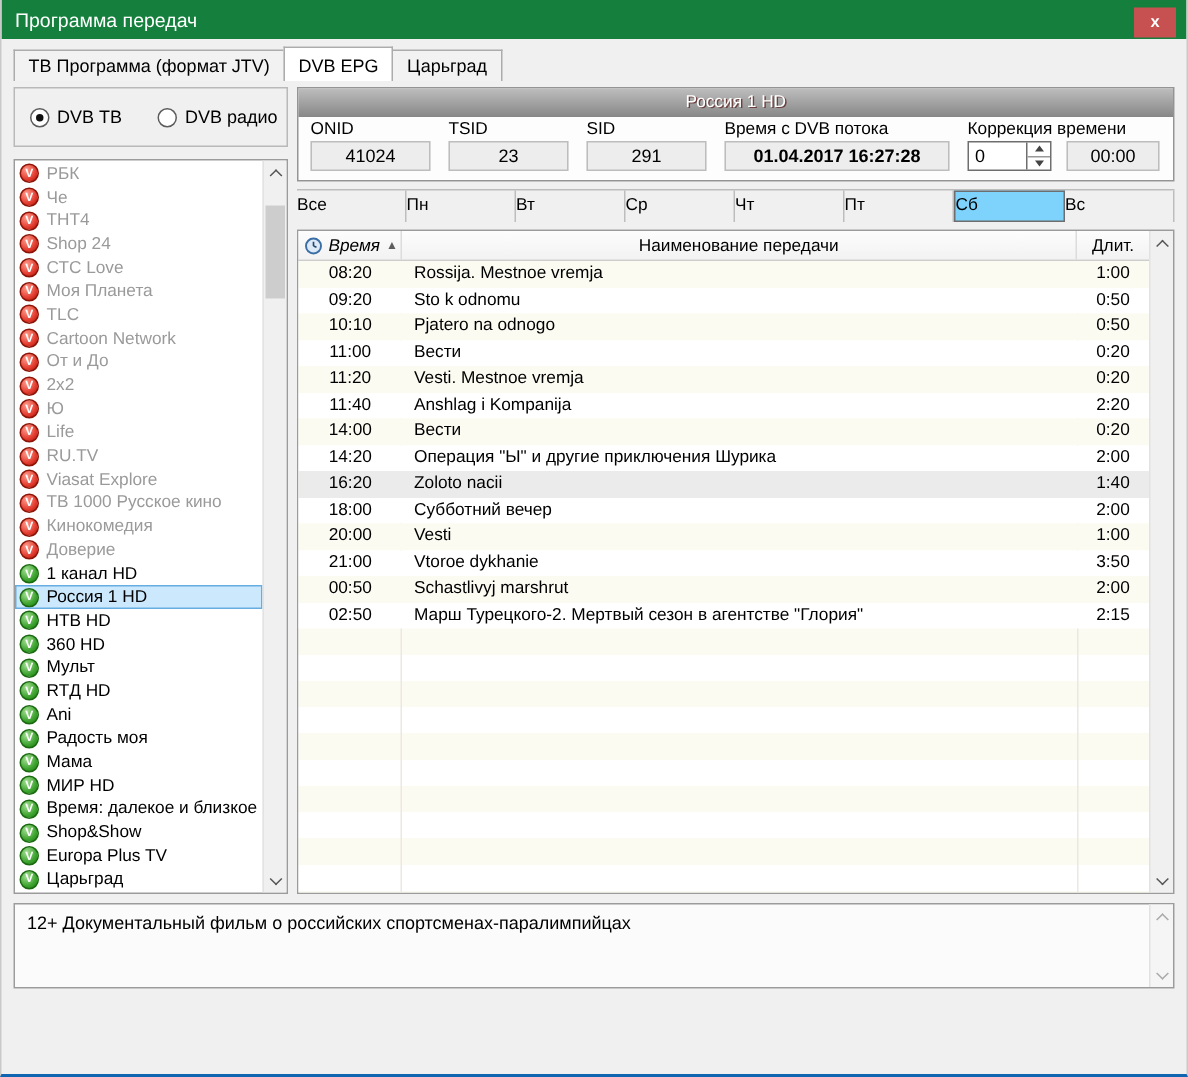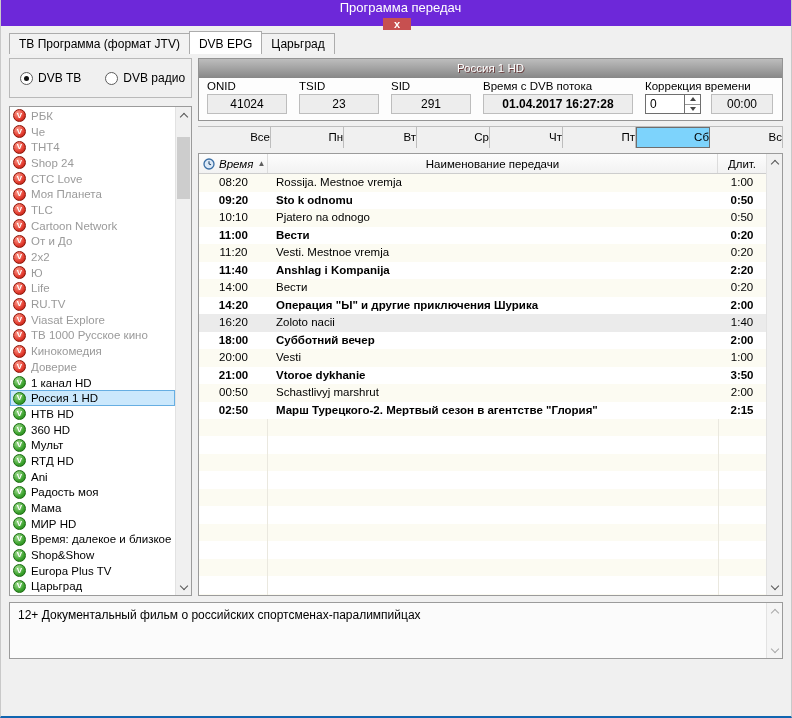--- a/index.html
+++ b/index.html
@@ -4,22 +4,22 @@
 <style>
   * { box-sizing: border-box; margin: 0; padding: 0; }
   html,body { width:792px; height:718px; }
   body { font-family:"Liberation Sans","DejaVu Sans",sans-serif; background:#e8e8e8; }
 
   .window { width:792px; height:718px; background:#f0f0f0;
     border-left:1px solid #c9c9c9; border-right:1px solid #c9c9c9;
     border-bottom:2px solid #1065b0; overflow:hidden; }
 
   
-  .titlebar { height:26px; background:#6d28d9; color:#fff; display:flex;
-    align-items:center; padding-left:9px; font-size:13px;flex-direction:column; }
+  .titlebar { height:26px; background:#15803d; color:#fff; display:flex;
+    align-items:center; padding-left:9px; font-size:13px; }
   .titlebar .title { flex:1; }
   .close-btn { width:28px; height:20px; background:#c75050; color:#fff;
     font-size:11px; font-weight:bold; display:flex; align-items:center;
     justify-content:center; margin:3px 7px 0 0; cursor:default; }
 
   
   .main { height:690px; padding:5px 8px 6px; display:flex; flex-direction:column;border-radius:17px; }
 
   .tabstrip { height:23px; display:flex; align-items:flex-end; margin-bottom:4px; }
   .tab { font-size:12px; padding:3px 9px 4px; border:1px solid #acacac; border-bottom:none;
@@ -84,42 +84,42 @@
   .spin-btns { width:16px; border-left:1px solid #6e6e6e; display:flex; flex-direction:column; }
   .spin-btns div { flex:1; display:flex; align-items:center; justify-content:center; }
   .spin-btns .up { border-bottom:1px solid #9a9a9a; }
   .tri-up { width:0; height:0; border-left:3px solid transparent; border-right:3px solid transparent;
     border-bottom:4px solid #444; }
   .tri-down { width:0; height:0; border-left:3px solid transparent; border-right:3px solid transparent;
     border-top:4px solid #444; }
   .w-corr { width:62px; }
 
   .day-tabs { height:22px; display:flex; border-top:1px solid #bdbdbd; margin-bottom:5px; }
-  .day-tab { flex:1; font-size:11.5px; text-align:right; line-height:21px;
+  .day-tab { flex:1; font-size:11.5px; text-align:left; line-height:21px;
     border-right:1px solid #bdbdbd; }
   .day-tab.selected { border:1px solid #6e6e6e; background:#7dd3fc; line-height:19px; }
 
   
   .epg { flex:1; border:1px solid #9b9b9b; background:#fff; display:flex; min-height:0; }
   .epg-main { flex:1; display:flex; flex-direction:column; min-width:0; }
   .epg-header { height:20px; display:flex; background:linear-gradient(#fdfdfd,#f2f2f2);
     border-bottom:1px solid #cdcdcd; font-size:11.5px; flex:none; }
   .eh-cell { display:flex; align-items:center; border-right:1px solid #dcdcdc; }
   .eh-time { width:69px; padding:0 4px; gap:4px;font-style:italic; }
   .eh-name { flex:1; justify-content:center; }
   .eh-dur  { width:48px; justify-content:center; border-right:none; }
   .sort-arrow { font-size:8px; color:#5e5e5e; margin-left:auto; }
   .clock-svg { width:12px; height:12px; flex:none; }
 
   .epg-body { flex:1; position:relative; overflow:hidden;
     background:repeating-linear-gradient(to bottom, #fcfbf2 0 17.5px, #ffffff 17.5px 35px); }
   .col-line { position:absolute; top:0; bottom:0; width:1px; background:#eae8df; z-index:1; }
   .epg-row { height:17.5px; display:flex; font-size:11.5px; position:relative; z-index:2; }
   .epg-row.odd  { background:#fcfbf2; }
-  .epg-row.even { background:#ffffff;font-weight:bold; }
+  .epg-row.even { background:#ffffff; }
   .epg-row.current { background:#ebebeb; }
   .er-time { width:69px; text-align:center; line-height:17.5px; }
   .er-name { flex:1; padding-left:8px; line-height:17.5px; white-space:nowrap; overflow:hidden; }
   .er-dur  { width:48px; text-align:center; line-height:17.5px; }
 
   
   .description { height:57px; margin-top:6px; border:1px solid #9b9b9b; background:#fbfbfb;
     display:flex; }
   .desc-text { flex:1; font-size:12px; padding:5px 8px; }
   .description .vscroll { background:#f5f5f5; }

